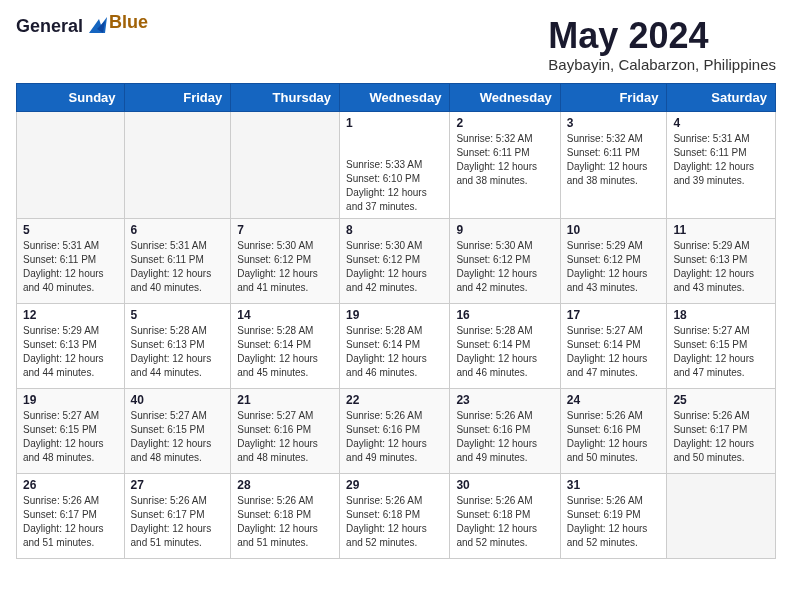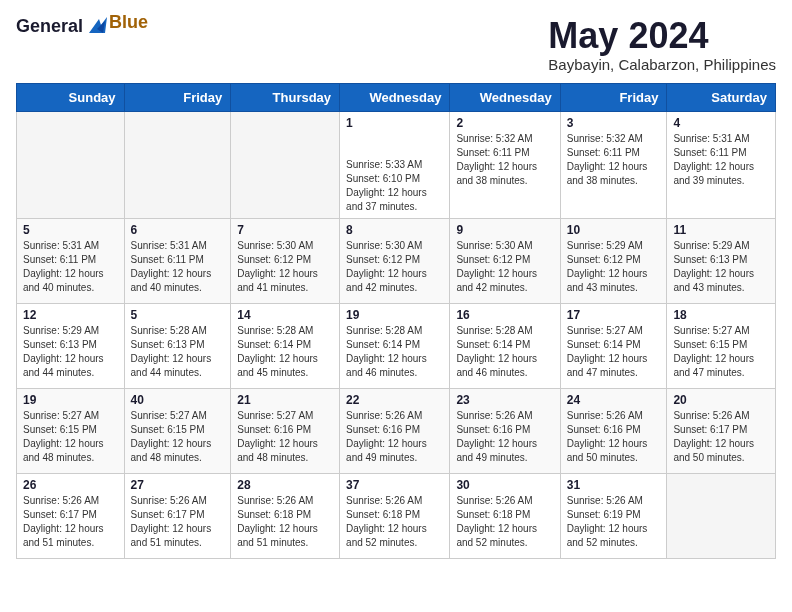--- a/index.html
+++ b/index.html
@@ -288,21 +288,21 @@
 and 49 minutes.</div>
         </td>
         <td>
           <div class="day-number">24</div>
           <div class="day-info" style="white-space: pre-line;">Sunrise: 5:26 AM
 Sunset: 6:16 PM
 Daylight: 12 hours
 and 50 minutes.</div>
         </td>
         <td>
-          <div class="day-number">20</div>
+          <div class="day-number">25</div>
           <div class="day-info" style="white-space: pre-line;">Sunrise: 5:26 AM
 Sunset: 6:17 PM
 Daylight: 12 hours
 and 50 minutes.</div>
         </td>
       </tr>
       <tr class="week-row">
         <td>
           <div class="day-number">26</div>
           <div class="day-info" style="white-space: pre-line;">Sunrise: 5:26 AM
@@ -318,21 +318,21 @@
 and 51 minutes.</div>
         </td>
         <td>
           <div class="day-number">28</div>
           <div class="day-info" style="white-space: pre-line;">Sunrise: 5:26 AM
 Sunset: 6:18 PM
 Daylight: 12 hours
 and 51 minutes.</div>
         </td>
         <td>
-          <div class="day-number">37</div>
+          <div class="day-number">29</div>
           <div class="day-info" style="white-space: pre-line;">Sunrise: 5:26 AM
 Sunset: 6:18 PM
 Daylight: 12 hours
 and 52 minutes.</div>
         </td>
         <td>
           <div class="day-number">30</div>
           <div class="day-info" style="white-space: pre-line;">Sunrise: 5:26 AM
 Sunset: 6:18 PM
 Daylight: 12 hours

